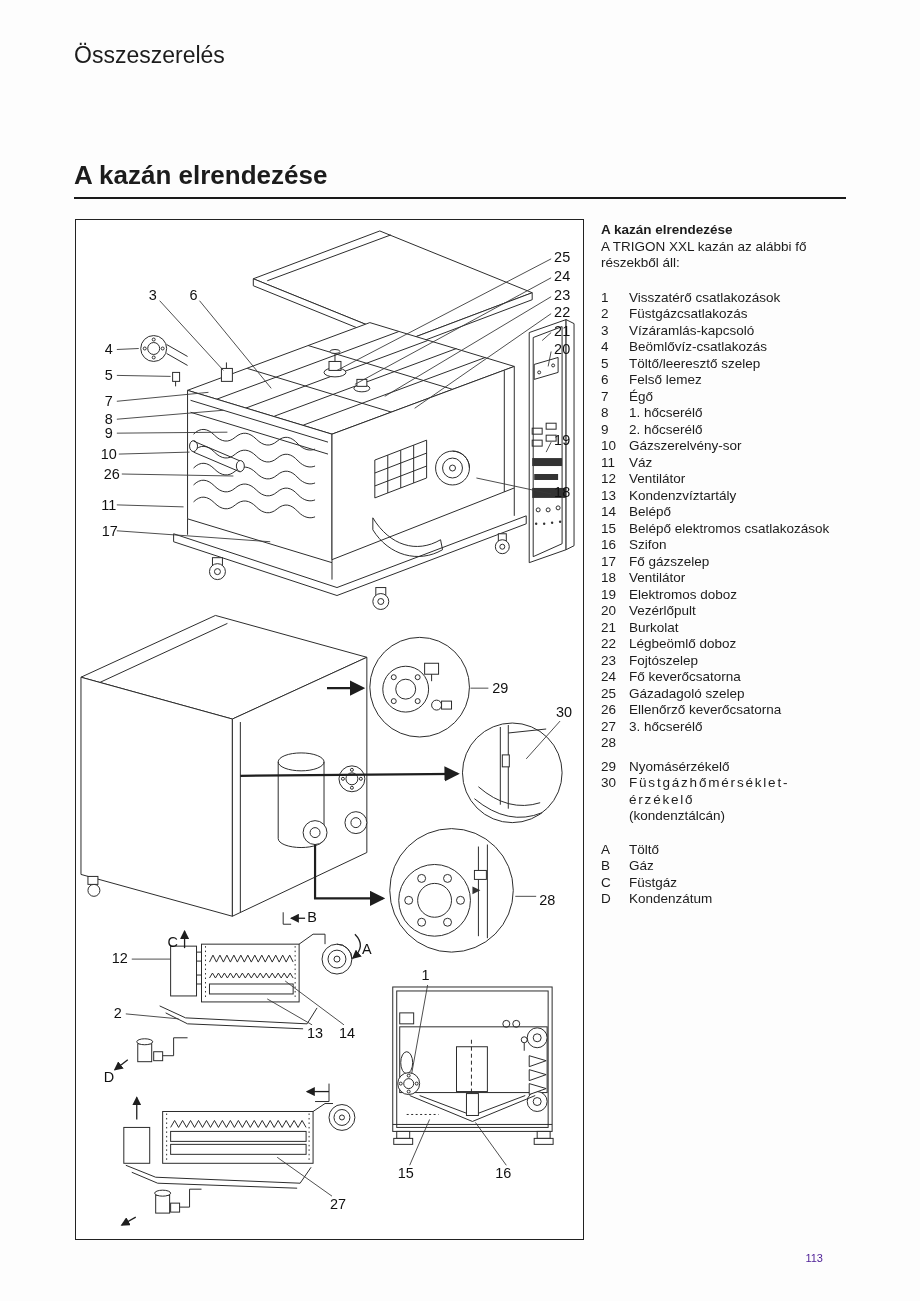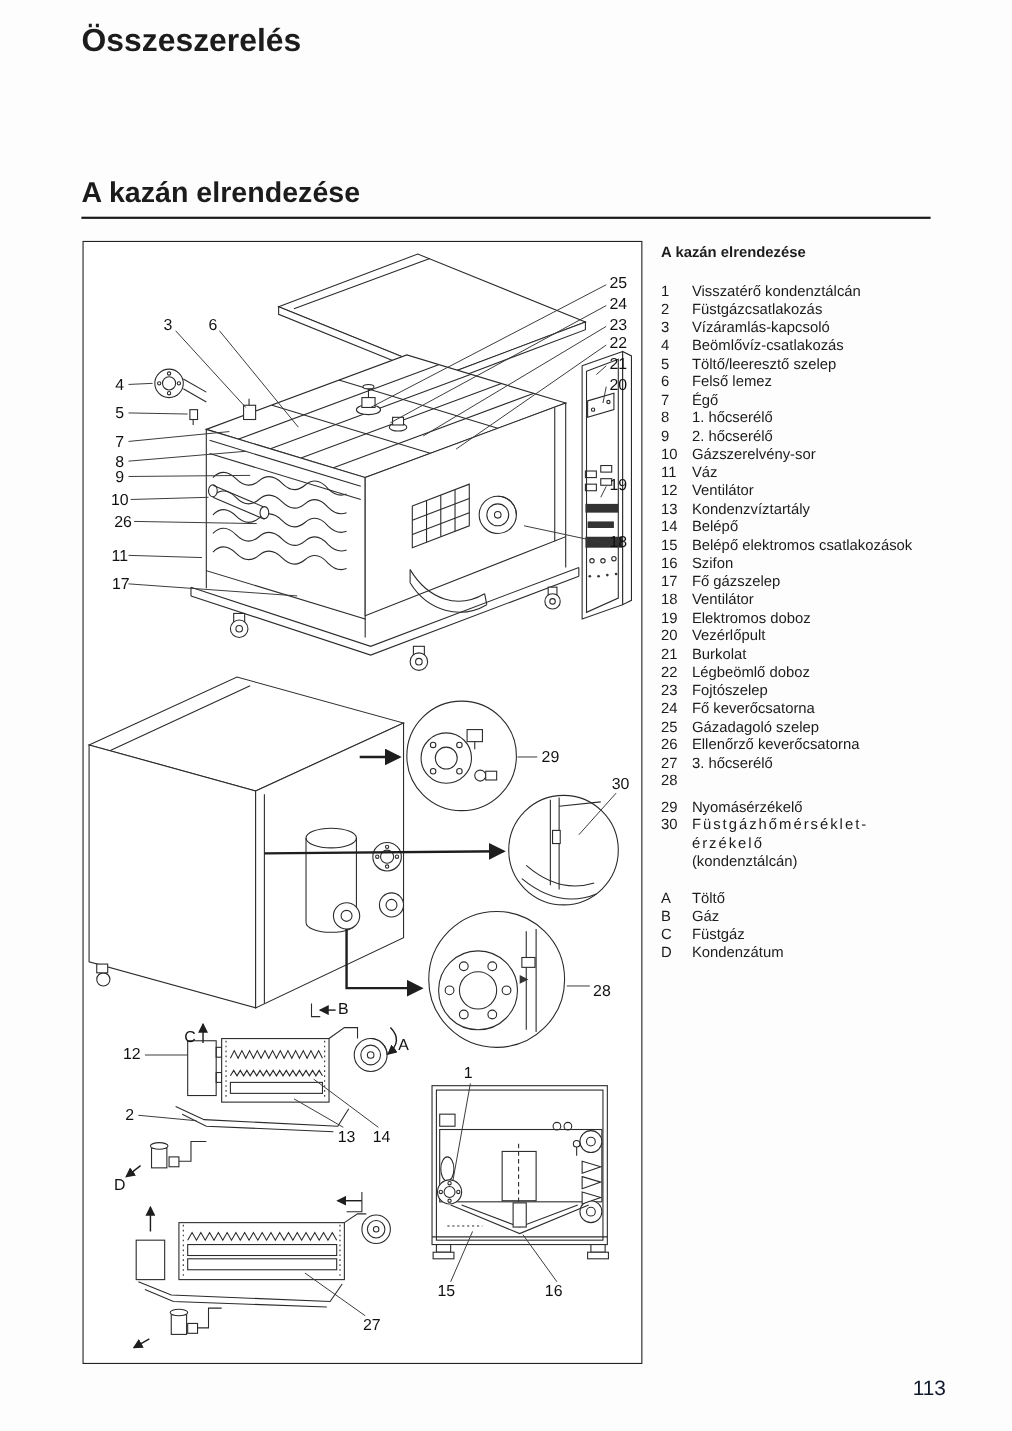--- a/index.html
+++ b/index.html
@@ -1,37 +1,37 @@
 <!DOCTYPE html>
 <html><head>
 <meta charset="utf-8">
 <style>
   html,body{margin:0;padding:0;background:#fff;}
   .page{position:relative;width:920px;height:1301px;background:#fdfdfd;
         font-family:"Liberation Sans",sans-serif;color:#1c1c1c;overflow:hidden;}
-  .chapter-title{position:absolute;left:74px;top:21px;font-size:29px;font-weight:bold;}
+  .chapter-title{position:absolute;left:74px;top:42px;font-size:23px;font-weight:normal;}
   .section-title{position:absolute;left:74px;top:160px;font-size:26px;font-weight:bold;}
   .rule{position:absolute;left:74px;top:197px;width:772px;height:2px;background:#1a1a1a;}
   .figure-box{position:absolute;left:75px;top:219px;width:509px;height:1021px;
               border:1.4px solid #222;box-sizing:border-box;background:#fff;}
   .figure-box svg{position:absolute;left:0;top:0;width:100%;height:100%;}
   .legend{position:absolute;left:601px;top:222px;width:248px;font-size:13.5px;line-height:16.5px;}
   .legend-title{font-weight:bold;}
   .legend-intro{width:216px;}
   .legend-list.main{margin-top:18px;}
   .legend-row{display:flex;}
   .legend-row .num{width:28px;flex:0 0 28px;}
   .legend-row .lbl{flex:1;}
   .sub{display:block;}
   .sub:empty{display:none;}
   .sensors{margin-top:7px;}
   .letters{margin-top:17px;}
   .sensors .legend-row:nth-of-type(2) .lbl-main{letter-spacing:1.8px;margin-top:16px;}
-  .page-number{position:absolute;left:806px;top:1252px;width:54px;text-align:right;
-               font-size:19px;color:#0f172a;}
+  .page-number{position:absolute;left:769px;top:1252px;width:54px;text-align:right;
+               font-size:11px;color:#4c1d95;}
   
   .ln{fill:none;stroke:#2b2b2b;stroke-width:1;}
   .fw{fill:#fff;stroke:#2b2b2b;stroke-width:1;}
   .fd{fill:#333;stroke:none;}
   .lead{fill:none;stroke:#3a3a3a;stroke-width:0.9;}
   .arr{fill:none;stroke:#1e1e1e;stroke-width:2.2;}
   .arrs{fill:none;stroke:#1e1e1e;stroke-width:1.3;}
   .dsh{stroke-dasharray:4 3;}
   .dot{stroke-dasharray:1.5 3;}
   text.co{font-size:14.5px;fill:#111;font-family:"Liberation Sans",sans-serif;}
@@ -381,26 +381,27 @@
         <line class="lead" x1="432" y1="948" x2="401" y2="905"></line>
         <text class="co" x="351" y="762" text-anchor="middle">1</text>
         <text class="co" x="331" y="961" text-anchor="middle">15</text>
         <text class="co" x="429" y="961" text-anchor="middle">16</text>
       </g>
     </svg>
   </div>
 
   <div class="legend">
     <div class="legend-title">A kazán elrendezése</div>
+    <div class="legend-intro">A TRIGON XXL kazán az alábbi fő részekből áll:</div>
 
     <div class="legend-list main">
 
         <div class="legend-row">
           <span class="num">1</span>
-          <span class="lbl"><span class="lbl-main">Visszatérő kondenztálcán</span></span>
+          <span class="lbl"><span class="lbl-main">Visszatérő csatlakozások</span></span>
         </div>
 
         <div class="legend-row">
           <span class="num">2</span>
           <span class="lbl"><span class="lbl-main">Füstgázcsatlakozás</span></span>
         </div>
 
         <div class="legend-row">
           <span class="num">3</span>
           <span class="lbl"><span class="lbl-main">Vízáramlás-kapcsoló</span></span>

